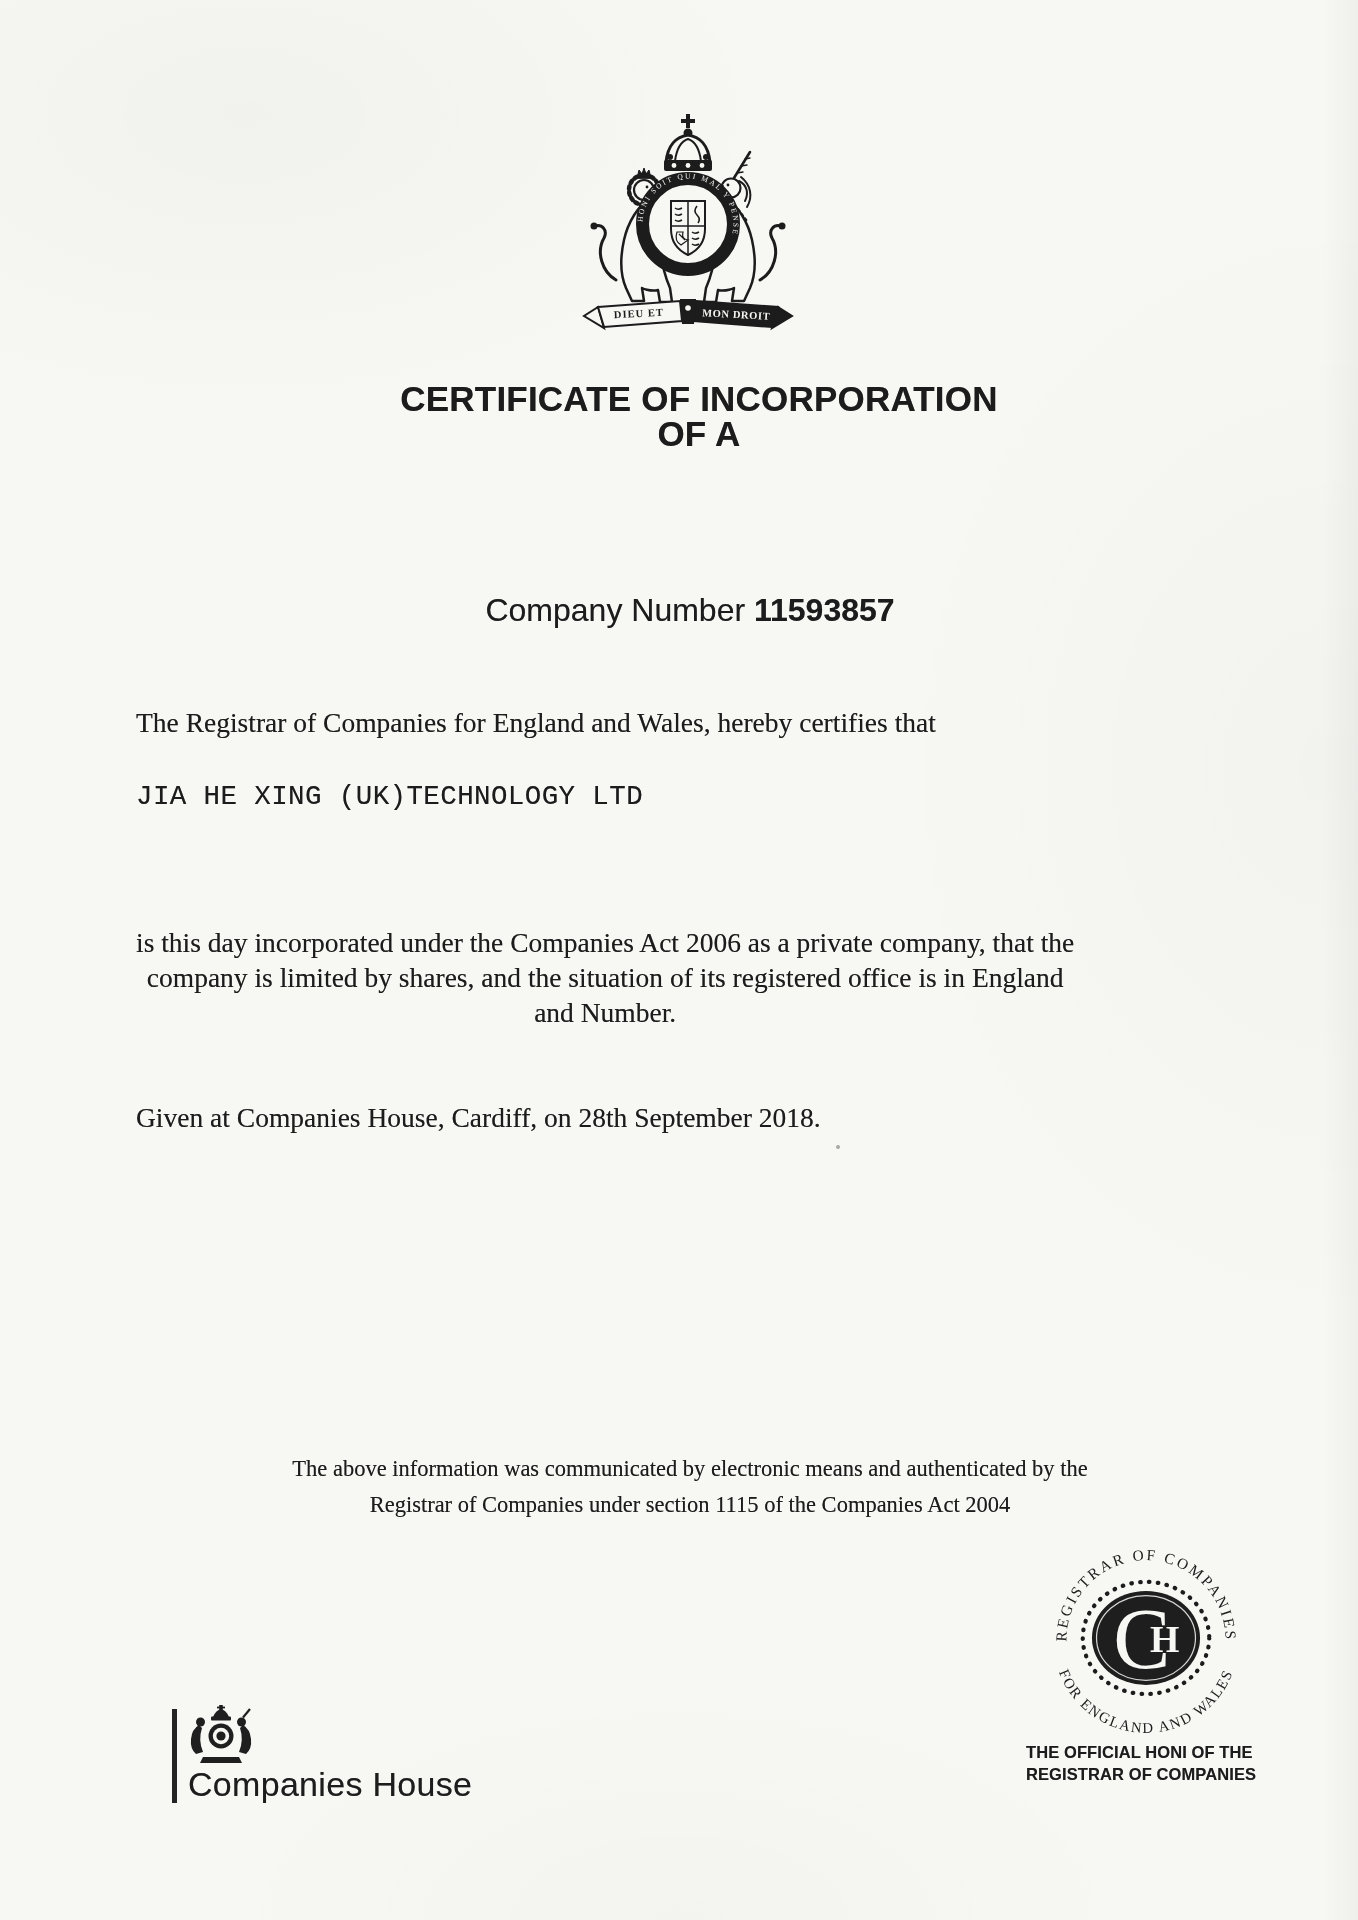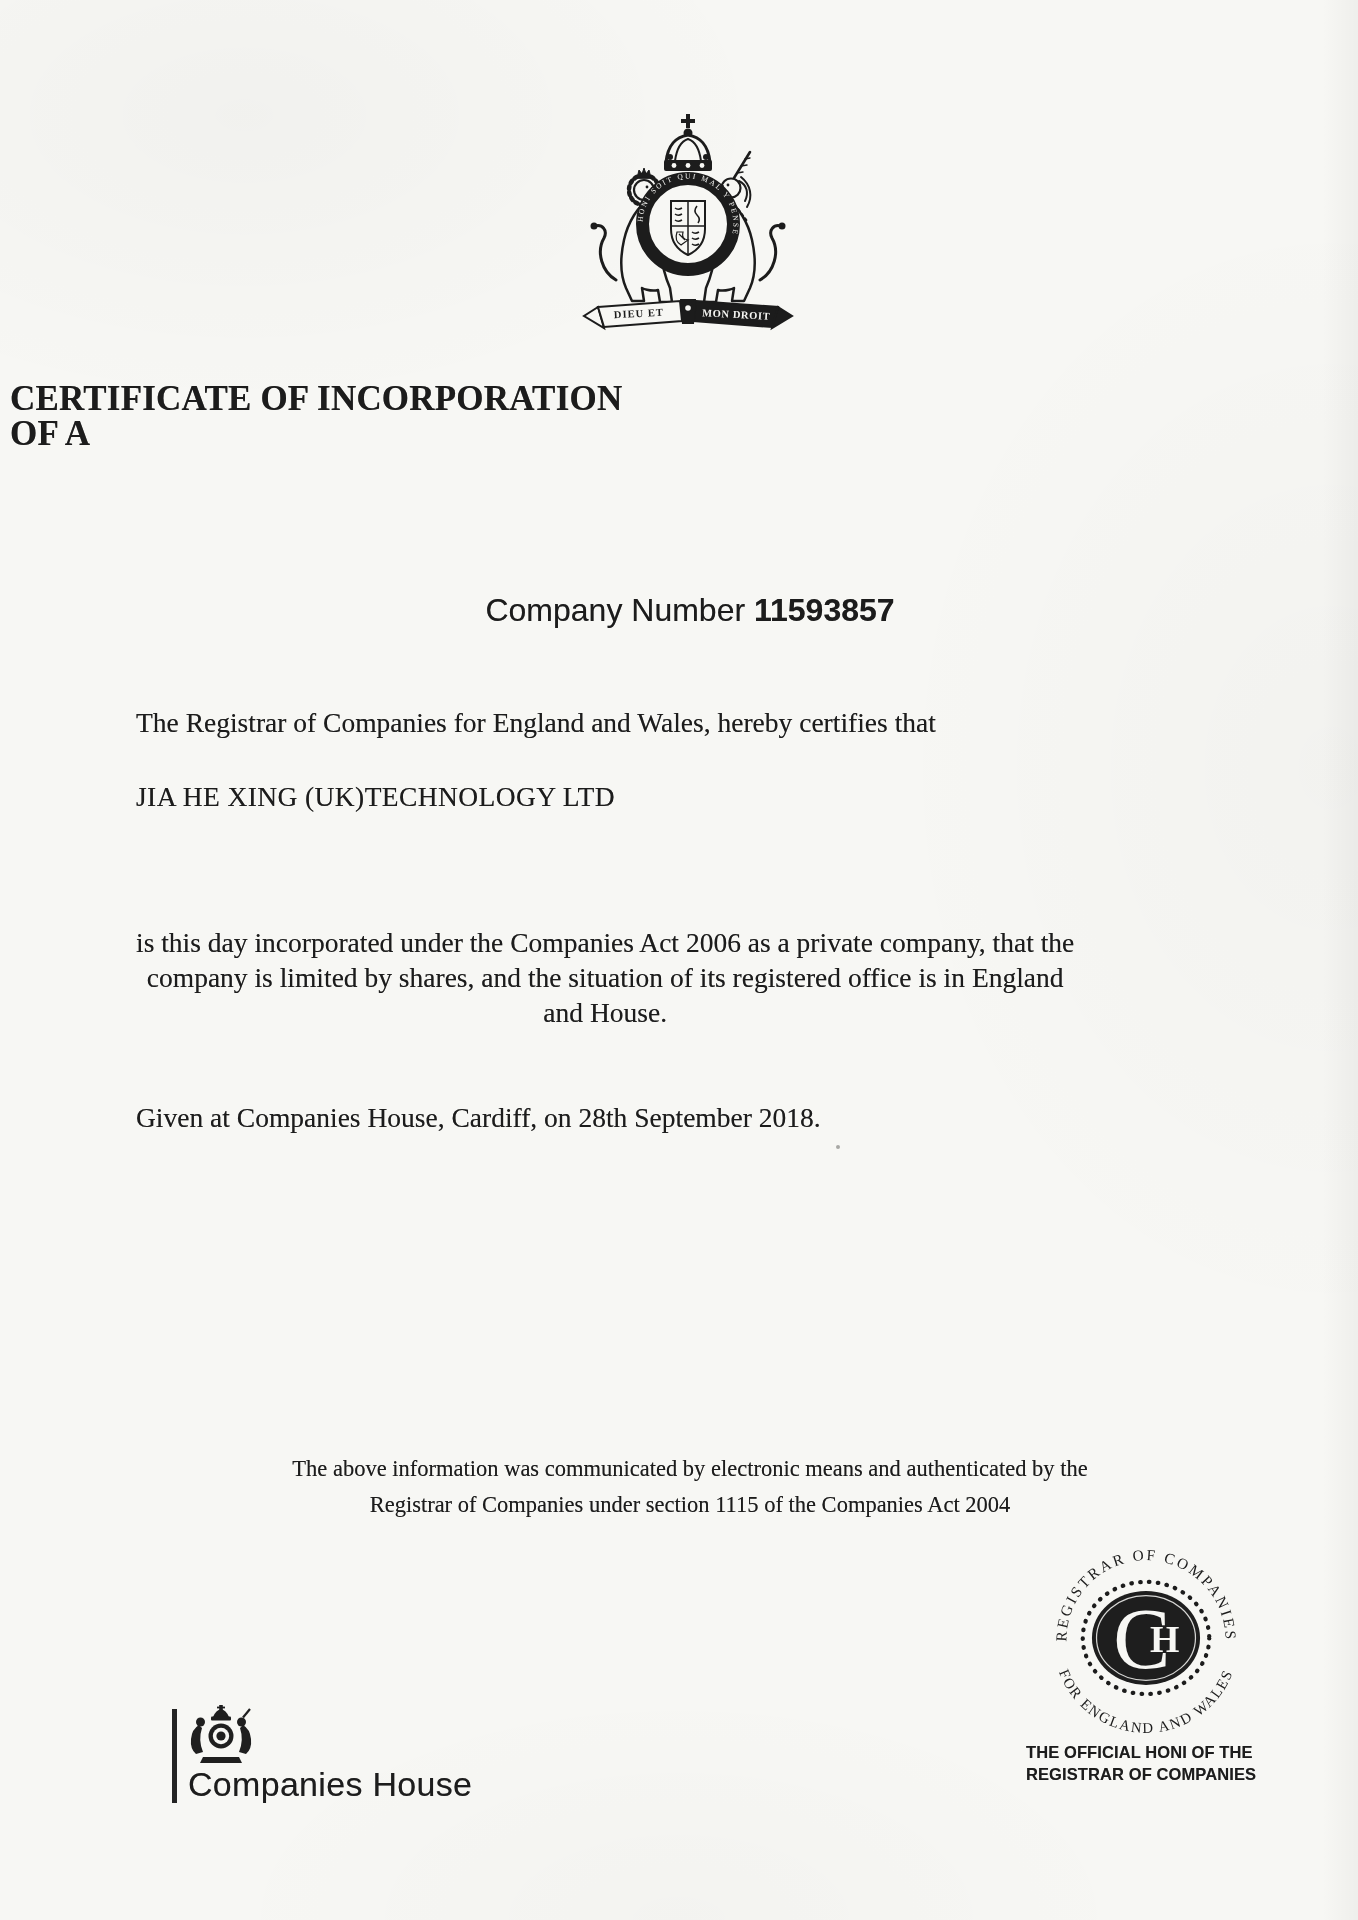--- a/index.html
+++ b/index.html
@@ -17,22 +17,23 @@
   }
   .page::after{
     content:"";position:absolute;top:0;right:0;width:36px;height:100%;
     background:linear-gradient(to right, rgba(0,0,0,0), rgba(0,0,0,0.035));
     pointer-events:none;
   }
 
   .arms-svg{position:absolute;left:538px;top:74px;width:300px;height:266px;}
 
   .title{
-    position:absolute;left:10px;right:0;top:381px;
-    font-family:Liberation Serif, serif;
+    position:absolute;left:40px;right:0;top:381px;
+    text-align:center;
+    font-family:Liberation Sans, sans-serif;
     font-weight:bold;font-size:35px;line-height:35px;
     letter-spacing:0.2px;
     text-shadow:0 0 0.6px rgba(0,0,0,0.5);
   }
 
   .company-number{
     position:absolute;left:22px;right:0;top:591px;
     text-align:center;
     font-family:"Liberation Sans",sans-serif;
     font-size:32px;line-height:38px;
@@ -40,21 +41,21 @@
   }
   .company-number b{font-weight:bold;text-align:right;}
 
   .serif{
     font-family:"Liberation Serif",serif;
     font-size:27.5px;line-height:35px;
     text-shadow:0 0 0.5px rgba(0,0,0,0.45);
     text-align:center;
   }
   .certify-line{position:absolute;left:136px;top:705px;}
-  .company-name{position:absolute;left:136px;top:779px;letter-spacing:0.4px;}
+  .company-name{position:absolute;left:136px;top:779px;letter-spacing:0.4px;font-family:Liberation Mono, monospace;}
   .incorp-para{position:absolute;left:136px;top:925px;}
   .given-line{position:absolute;left:136px;top:1100px;}
   .given-line b{font-weight:normal;}
 
   .speck{
     position:absolute;left:836px;top:1145px;width:4px;height:4px;
     border-radius:50%;background:#8d8d8a;opacity:0.75;
   }
 
   .footer-note{
@@ -177,21 +178,21 @@
 
   <div class="company-number"><span>Company Number</span> <b>11593857</b></div>
 
   <div class="serif certify-line">The Registrar of Companies for England and Wales, hereby certifies that</div>
 
   <div class="serif company-name">JIA HE XING (UK)TECHNOLOGY LTD</div>
 
   <div class="serif incorp-para">
     <div>is this day incorporated under the Companies Act 2006 as a private company, that the</div>
     <div>company is limited by shares, and the situation of its registered office is in England</div>
-    <div>and House.</div>
+    <div>and Number.</div>
   </div>
 
   <div class="serif given-line"><span>Given at Companies House, Cardiff, on </span><b>28th September 2018</b><span>.</span></div>
 
   <div class="speck"></div>
 
   <div class="footer-note">
     <div>The above information was communicated by electronic means and authenticated by the</div>
     <div>Registrar of Companies under section 1115 of the Companies Act 2004</div>
   </div>

